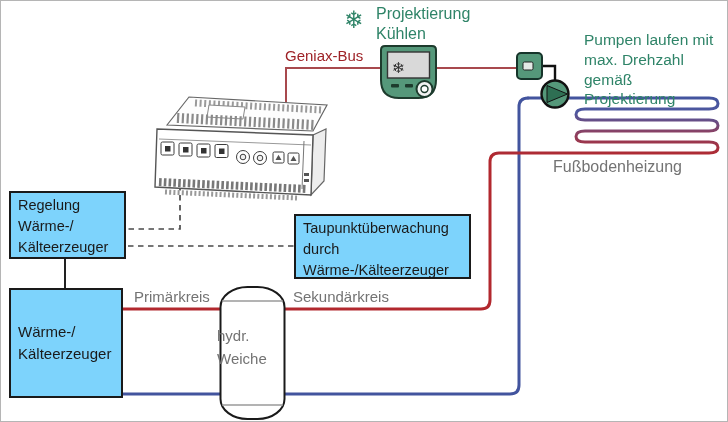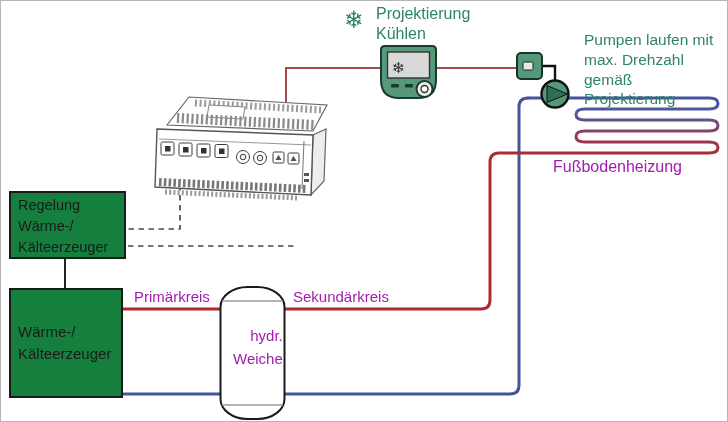--- a/index.html
+++ b/index.html
@@ -5,23 +5,23 @@
   html,body{margin:0;padding:0;background:#fff;}
   .stage{
     position:relative;width:728px;height:422px;background:#ffffff;
     border:1px solid #b5b5b5;box-sizing:border-box;overflow:hidden;
     font-family:"Liberation Sans",sans-serif;color:#1a1a1a;
   }
   .stage svg{position:absolute;left:0;top:0;}
   .lbl{position:absolute;white-space:pre-line;line-height:1.28;}
   .green{color:#2f8468;}
   .busred{color:#9e2227;}
-  .black{color:#a21caf;text-align:right;}
+  .black{color:#737373;}
   .box{
-    position:absolute;border:2px solid #1a1a1a;background:#15803d;
+    position:absolute;border:2px solid #1a1a1a;background:#7dd3fc;
     font-size:14.5px;line-height:1.45;padding:2px 6px 2px 7px;
     box-sizing:border-box;white-space:pre-line;color:#1a1a1a;
   }
   .vcenter{display:flex;flex-direction:column;justify-content:center;}
   .snow{font-family:"DejaVu Sans",sans-serif;}
 </style>
 </head>
 <body>
 
 <div class="stage">
@@ -112,28 +112,32 @@
       <rect x="155" y="84" width="5" height="3" fill="#555"></rect>
       <rect x="155" y="90" width="5" height="3" fill="#555"></rect>
       <line x1="10" y1="93" x2="158" y2="100" stroke="#777" stroke-width="8" stroke-dasharray="2.6 2.2"></line>
       <line x1="16" y1="103" x2="148" y2="109" stroke="#999" stroke-width="5" stroke-dasharray="2 2.2"></line>
     </g>
   </svg>
 
   <div class="lbl snow green" style="left:343px;top:4px;font-size:24px;">❄</div>
   <div class="lbl green" style="left:375px;top:3px;font-size:16px;">Projektierung
 Kühlen</div>
+  <div class="lbl busred" style="left:284px;top:45px;font-size:15px;">Geniax-Bus</div>
   <div class="lbl green" style="left:583px;top:29px;font-size:15.5px;">Pumpen laufen mit
 max. Drehzahl
 gemäß Projektierung</div>
   <div class="lbl black" style="left:552px;top:156px;font-size:16px;">Fußbodenheizung</div>
   <div class="lbl black" style="left:292px;top:286px;font-size:15px;">Sekundärkreis</div>
   <div class="lbl black" style="left:133px;top:286px;font-size:15px;">Primärkreis</div>
 
   <div class="box" style="left:8px;top:190px;width:117px;height:68px;">Regelung
 Wärme-/
 Kälteerzeuger</div>
+  <div class="box" style="left:293px;top:213px;width:177px;height:65px;">Taupunktüberwachung
+durch
+Wärme-/Kälteerzeuger</div>
   <div class="box vcenter" style="left:8px;top:287px;width:114px;height:110px;font-size:15px;">Wärme-/
 Kälteerzeuger</div>
-  <div class="lbl black" style="left:232px;top:324px;font-size:15px;line-height:1.5;">hydr.
+  <div class="lbl black" style="left:216px;top:324px;font-size:15px;line-height:1.5;">hydr.
 Weiche</div>
 
 </div>
 
 </body></html>

